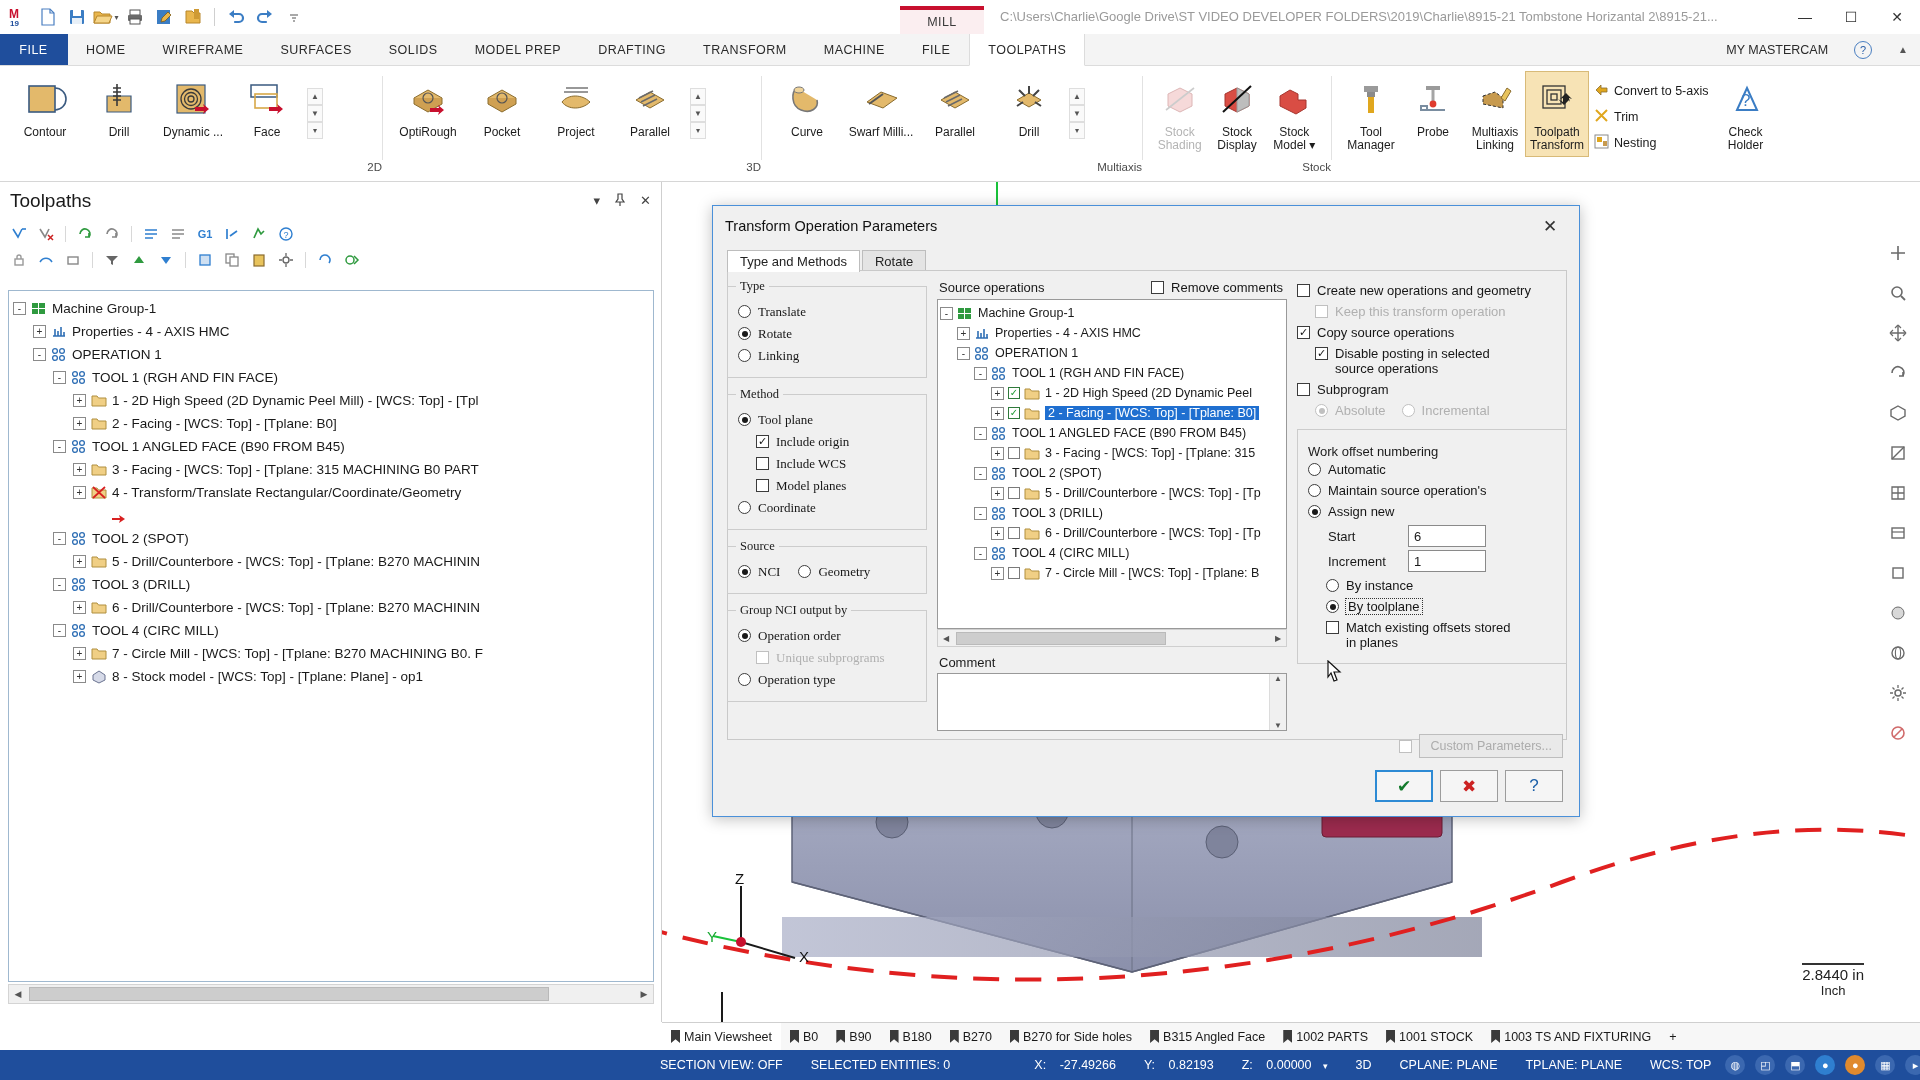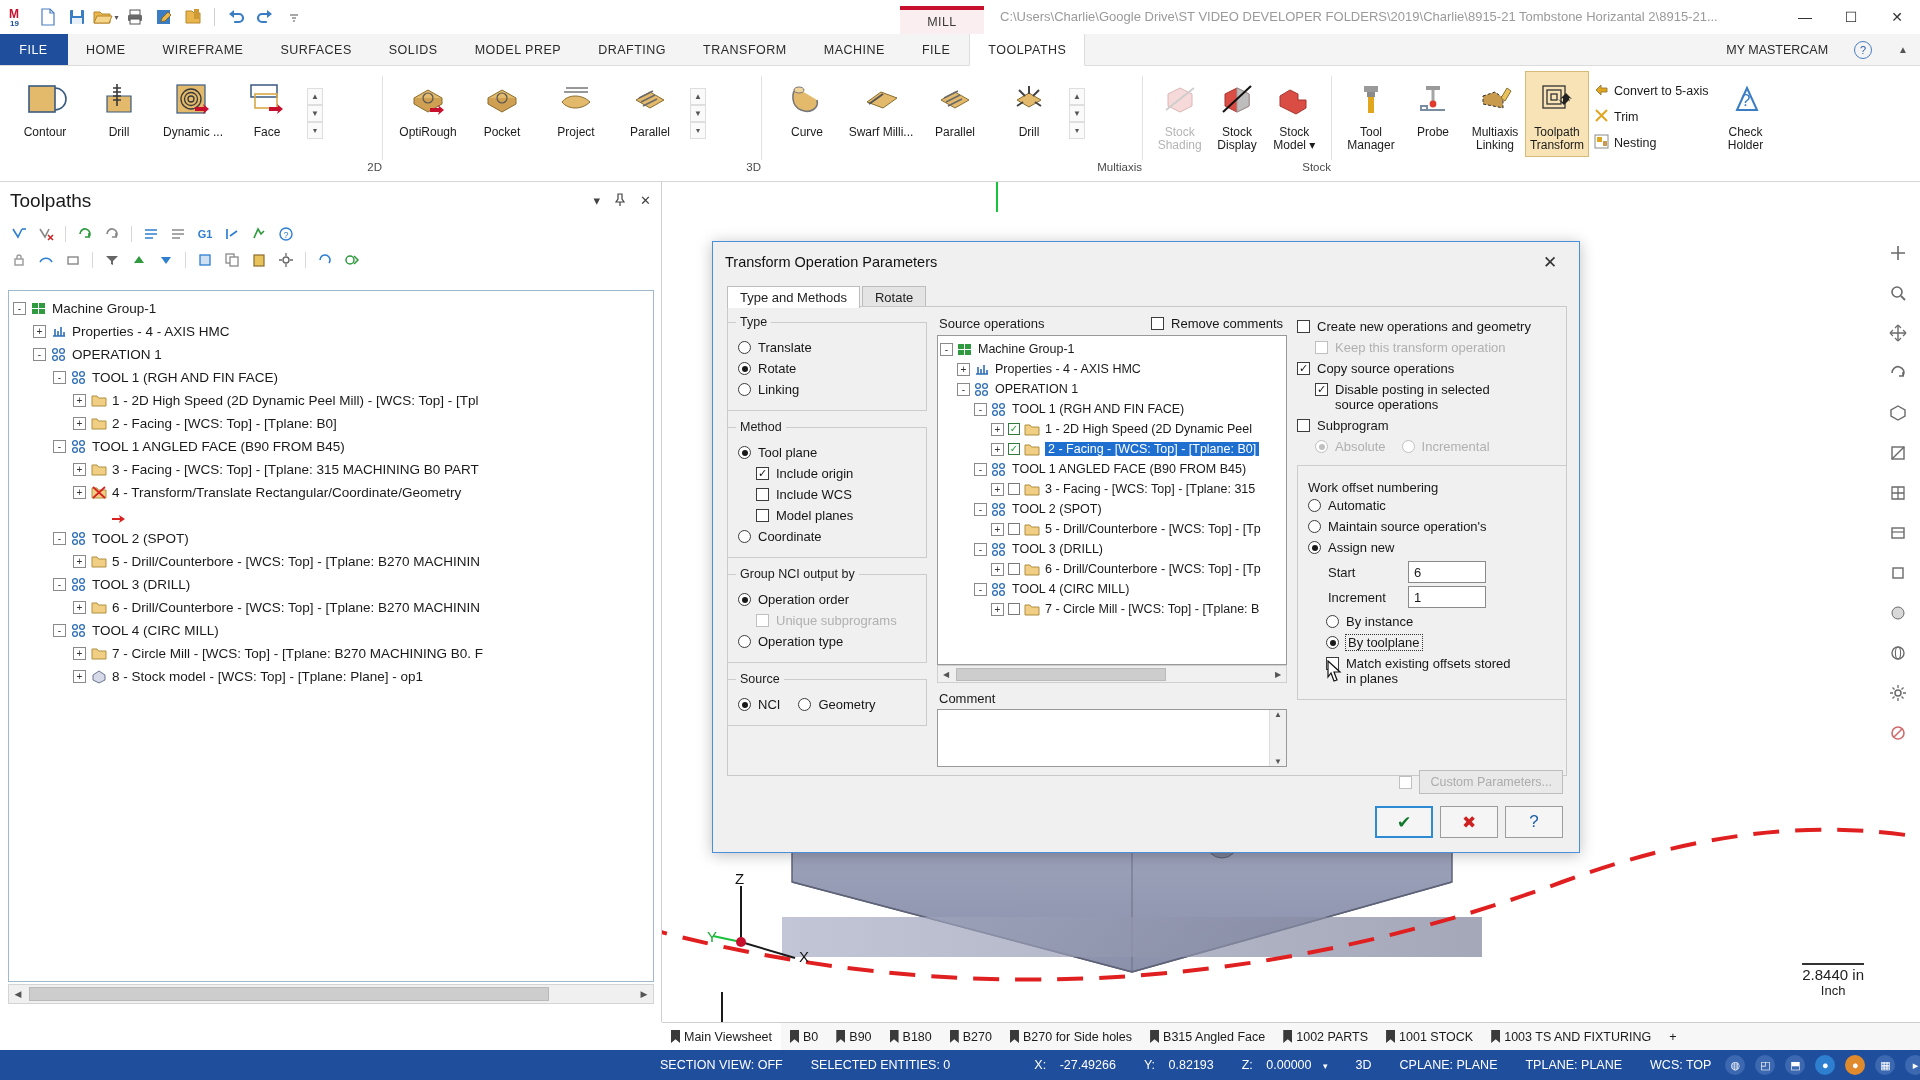--- a/index.html
+++ b/index.html
@@ -154,35 +154,35 @@
     font-size:12.5px;
   }
   .sb { padding:0 14px; white-space:nowrap; }
   .sb-icons { margin-left:auto; display:flex; align-items:center; gap:10px; padding-right:12px; }
   .sb-ic { width:20px; height:20px; border-radius:50%; background:#3b68b0; display:flex;
     align-items:center; justify-content:center; font-size:11px; }
 
   
   .dlg {
     position:absolute; left:712px; top:205px; width:868px; height:612px;
-    background:#f0f0f0; border:1px solid #4a90d9; box-shadow:0 2px 14px rgba(0,0,0,.25);margin-top:36px;
+    background:#f0f0f0; border:1px solid #4a90d9; box-shadow:0 2px 14px rgba(0,0,0,.25);
   }
   .dlg-title { height:40px; display:flex; align-items:center; padding:0 12px; font-size:14.5px; color:#111; }
   .dlg-close { margin-left:auto; width:34px; height:30px; display:flex; align-items:center;
     justify-content:center; font-size:17px; color:#333; }
 
   .dtabs { display:flex; align-items:flex-end; padding:0 14px; height:26px; }
   .dtab { padding:3px 12px; font-size:13px; background:#e4e4e4; border:1px solid #bdbdbd;
     border-bottom:none; margin-right:2px; color:#222; }
   .dtab.active { background:#ffffff; position:relative; z-index:2; }
 
   .dbody { position:absolute; left:0; top:66px; width:868px; height:480px; padding:0 14px; }
   .dcols { display:flex; gap:10px; height:100%; }
 
-  .gbox { border:1px solid #cccccc; position:relative; padding:14px 10px 10px 10px; background:transparent; }
+  .gbox { border:1px solid #cccccc; position:relative; padding:14px 10px 10px 10px; background:transparent;font-family:Liberation Serif, serif; }
   .gbox > legend, .gbox .glabel {
     position:absolute; top:-8px; left:8px; background:#f0f0f0; padding:0 4px; font-size:12.5px; color:#1a1a1a;
   }
 
   .col-left { width:200px; display:flex; flex-direction:column; gap:16px; }
   .col-mid { width:350px; display:flex; flex-direction:column; }
   .col-right { width:270px; }
 
   .radio, .chk { display:flex; align-items:flex-start; gap:7px; font-size:13px; color:#161616;
     padding:3px 0; cursor:default; }
@@ -1198,46 +1198,46 @@
               <span class="c"></span>
               <span>Model planes</span>
             </div>
             <div class="radio">
               <span class="r"></span>
               <span>Coordinate</span>
             </div>
           </div>
 
           <div class="gbox">
-            <span class="glabel">Group NCI output by</span>
-            <div class="radio">
-              <span class="r on"></span>
-              <span>Operation order</span>
-            </div>
-            <div class="chk indent1 dis">
-              <span class="c"></span>
-              <span>Unique subprograms</span>
-            </div>
-            <div class="radio">
-              <span class="r"></span>
-              <span>Operation type</span>
-            </div>
-          </div>
-
-          <div class="gbox">
             <span class="glabel">Source</span>
             <div style="display:flex;gap:18px">
               <div class="radio">
                 <span class="r on"></span>
                 <span>NCI</span>
               </div>
               <div class="radio">
                 <span class="r"></span>
                 <span>Geometry</span>
               </div>
+            </div>
+          </div>
+
+          <div class="gbox">
+            <span class="glabel">Group NCI output by</span>
+            <div class="radio">
+              <span class="r on"></span>
+              <span>Operation order</span>
+            </div>
+            <div class="chk indent1 dis">
+              <span class="c"></span>
+              <span>Unique subprograms</span>
+            </div>
+            <div class="radio">
+              <span class="r"></span>
+              <span>Operation type</span>
             </div>
           </div>
         </div>
 
         <div class="col-mid" style="padding-top:8px">
           <div class="srchead">
             <span style="font-size:13px">Source operations</span>
             <div class="chk" style="padding:0">
               <span class="c"></span>
               <span>Remove comments</span>

